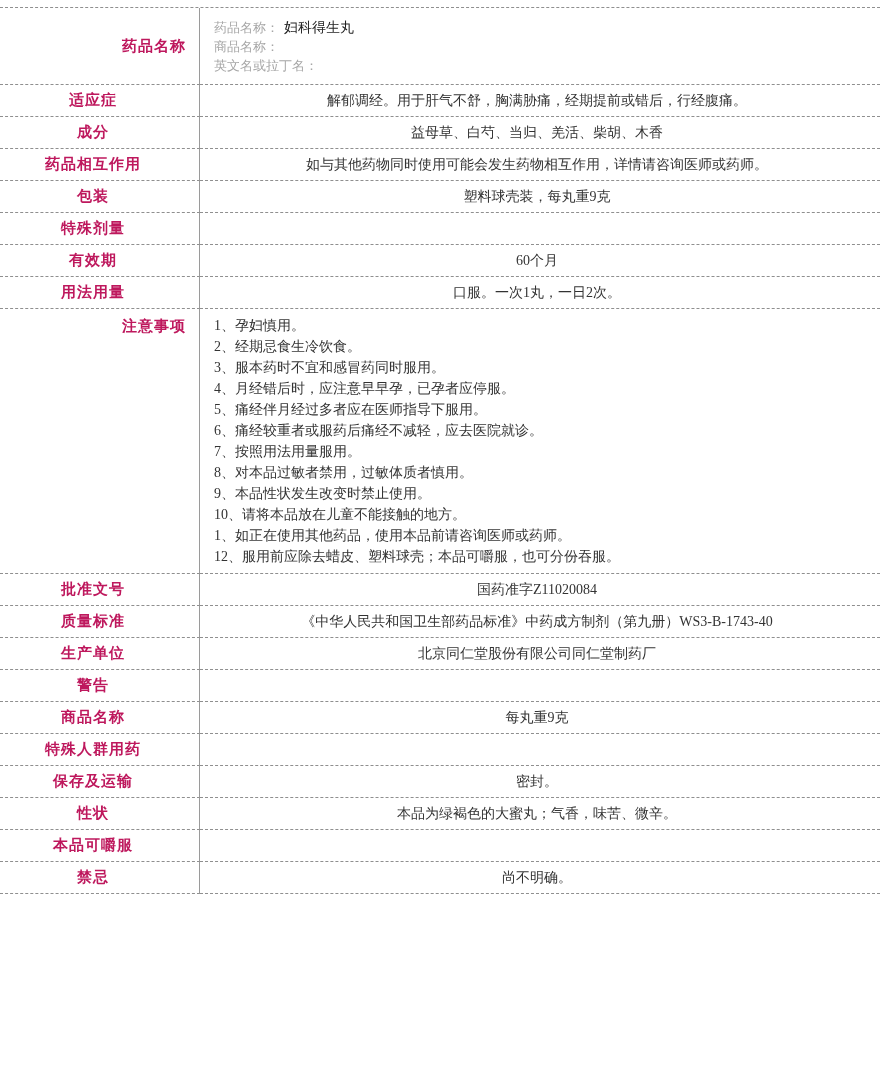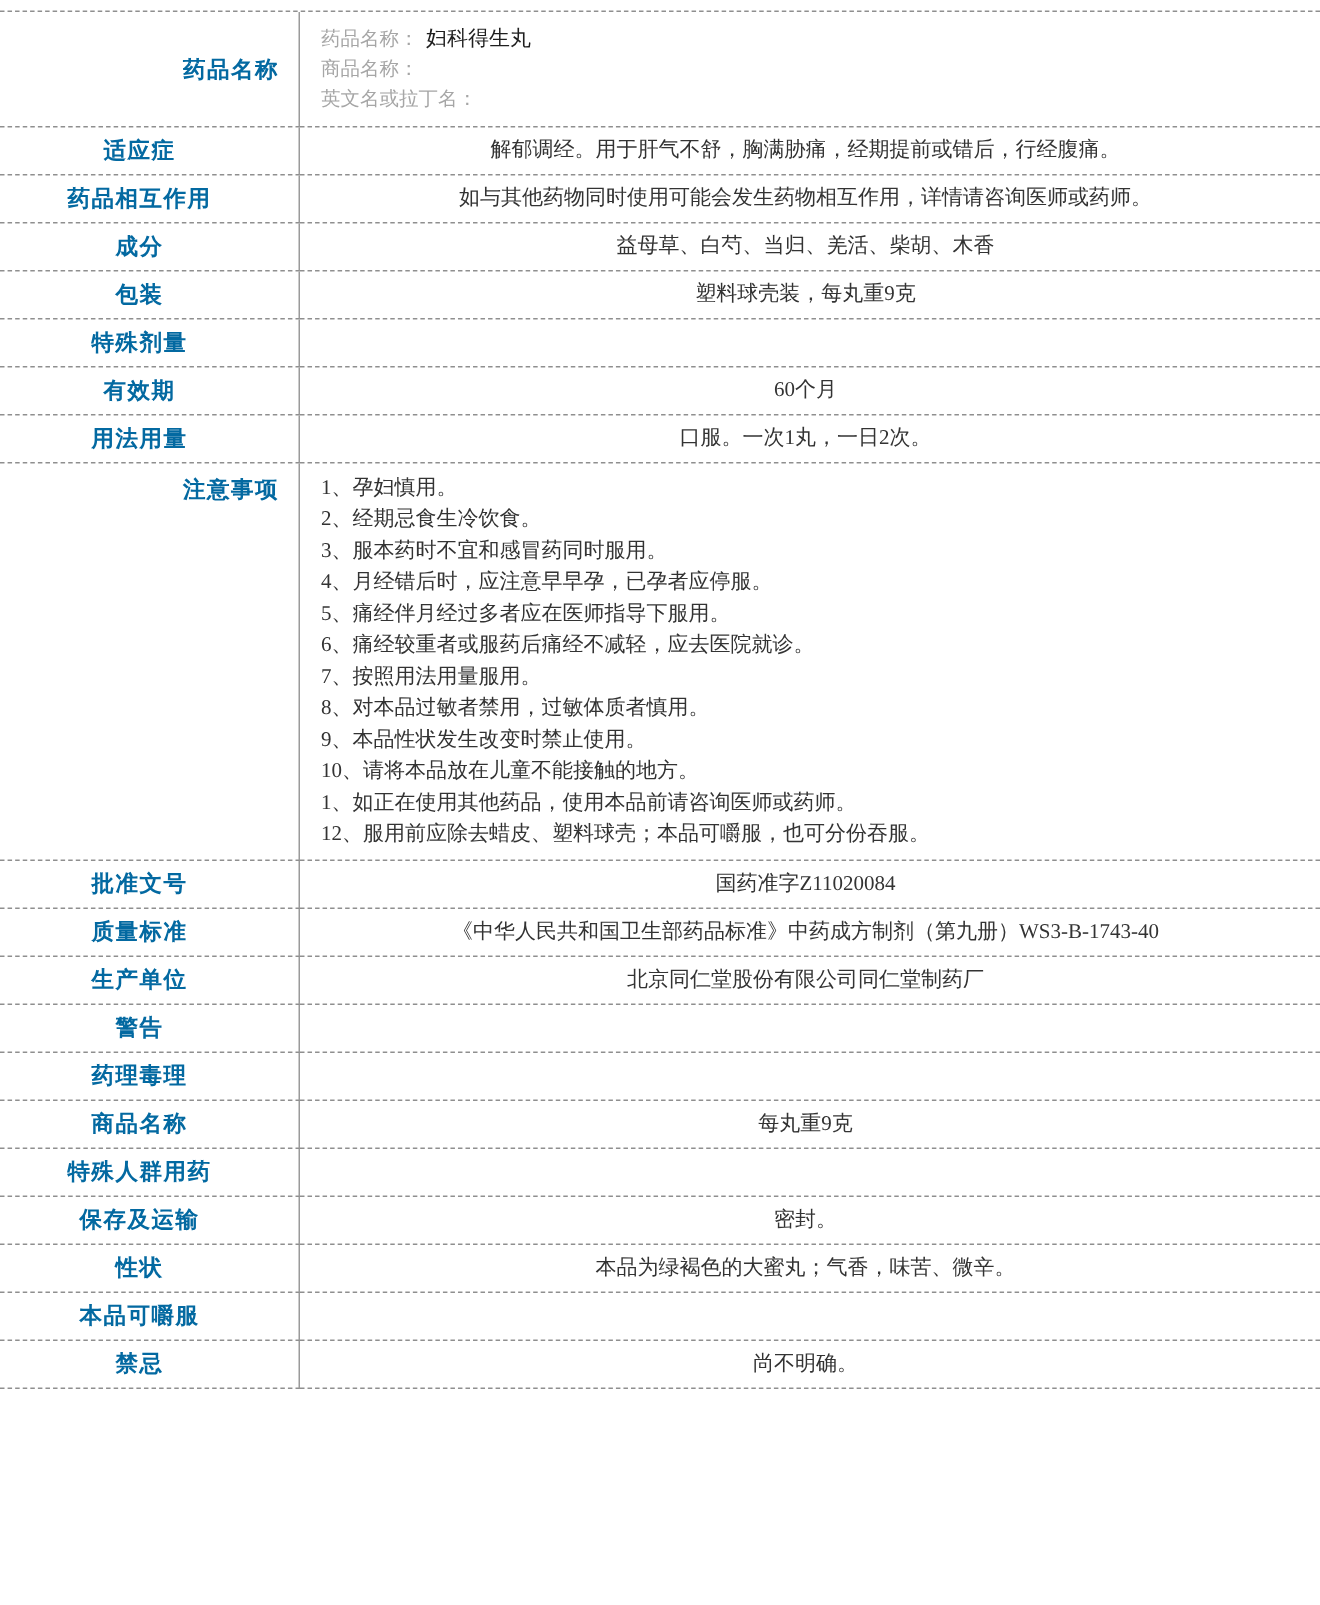--- a/index.html
+++ b/index.html
@@ -22,21 +22,21 @@
     border-bottom: 1px dashed #8f8f8f;
     vertical-align: middle;
   }
   .label {
     width: 200px;
     border-right: 1px solid #9a9a9a;
     text-align: right;
     padding-right: 13px;
     font-size: 15px;
     font-weight: bold;
-    color: #0369a1;
+    color: #be185d;
     letter-spacing: 1px;
   }
   .value {
     padding-left: 14px;
     padding-right: 20px;
     font-size: 14px;
     color: #333333;
     line-height: 21px;
   }
   .row-std .cell { height: 32px; text-align: center; }
@@ -72,27 +72,27 @@
       </div>
     </div>
   </div>
 
   <div class="row row-std">
     <div class="cell label">适应症</div>
     <div class="cell value">解郁调经。用于肝气不舒，胸满胁痛，经期提前或错后，行经腹痛。</div>
   </div>
 
   <div class="row row-std">
-    <div class="cell label">药品相互作用</div>
-    <div class="cell value">如与其他药物同时使用可能会发生药物相互作用，详情请咨询医师或药师。</div>
+    <div class="cell label">成分</div>
+    <div class="cell value">益母草、白芍、当归、羌活、柴胡、木香</div>
   </div>
 
   <div class="row row-std">
-    <div class="cell label">成分</div>
-    <div class="cell value">益母草、白芍、当归、羌活、柴胡、木香</div>
+    <div class="cell label">药品相互作用</div>
+    <div class="cell value">如与其他药物同时使用可能会发生药物相互作用，详情请咨询医师或药师。</div>
   </div>
 
   <div class="row row-std">
     <div class="cell label">包装</div>
     <div class="cell value">塑料球壳装，每丸重9克</div>
   </div>
 
   <div class="row row-std">
     <div class="cell label">特殊剂量</div>
     <div class="cell value"></div>
@@ -139,24 +139,20 @@
   <div class="row row-std">
     <div class="cell label">生产单位</div>
     <div class="cell value">北京同仁堂股份有限公司同仁堂制药厂</div>
   </div>
 
   <div class="row row-std">
     <div class="cell label">警告</div>
     <div class="cell value"></div>
   </div>
 
-  <div class="row row-std">
-    <div class="cell label">药理毒理</div>
-    <div class="cell value"></div>
-  </div>
 
   <div class="row row-std">
     <div class="cell label">商品名称</div>
     <div class="cell value">每丸重9克</div>
   </div>
 
   <div class="row row-std">
     <div class="cell label">特殊人群用药</div>
     <div class="cell value"></div>
   </div>

